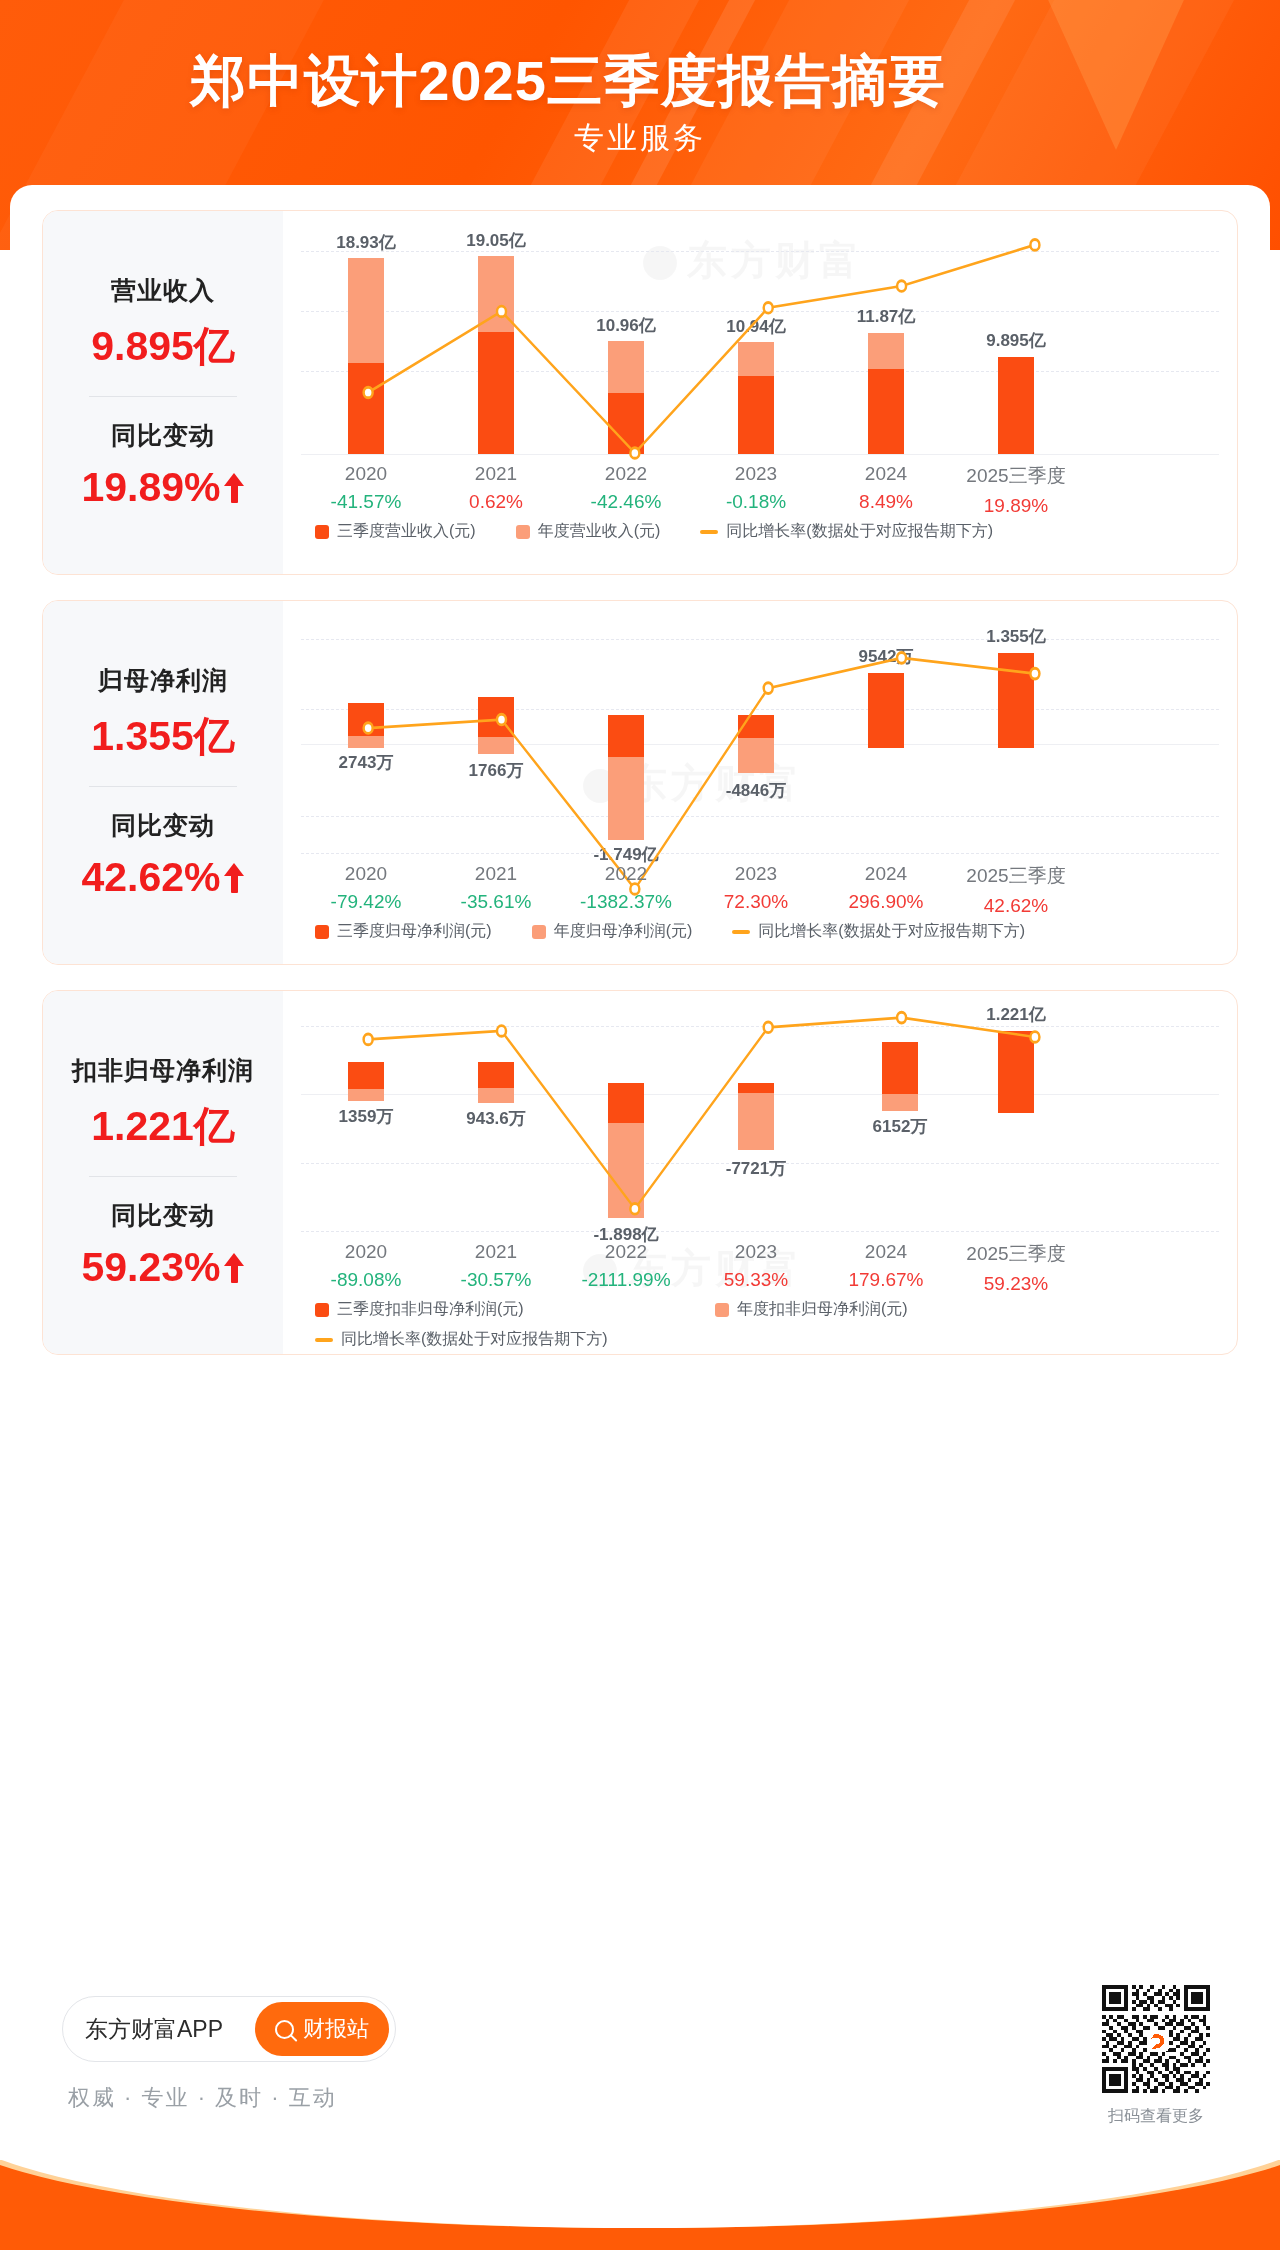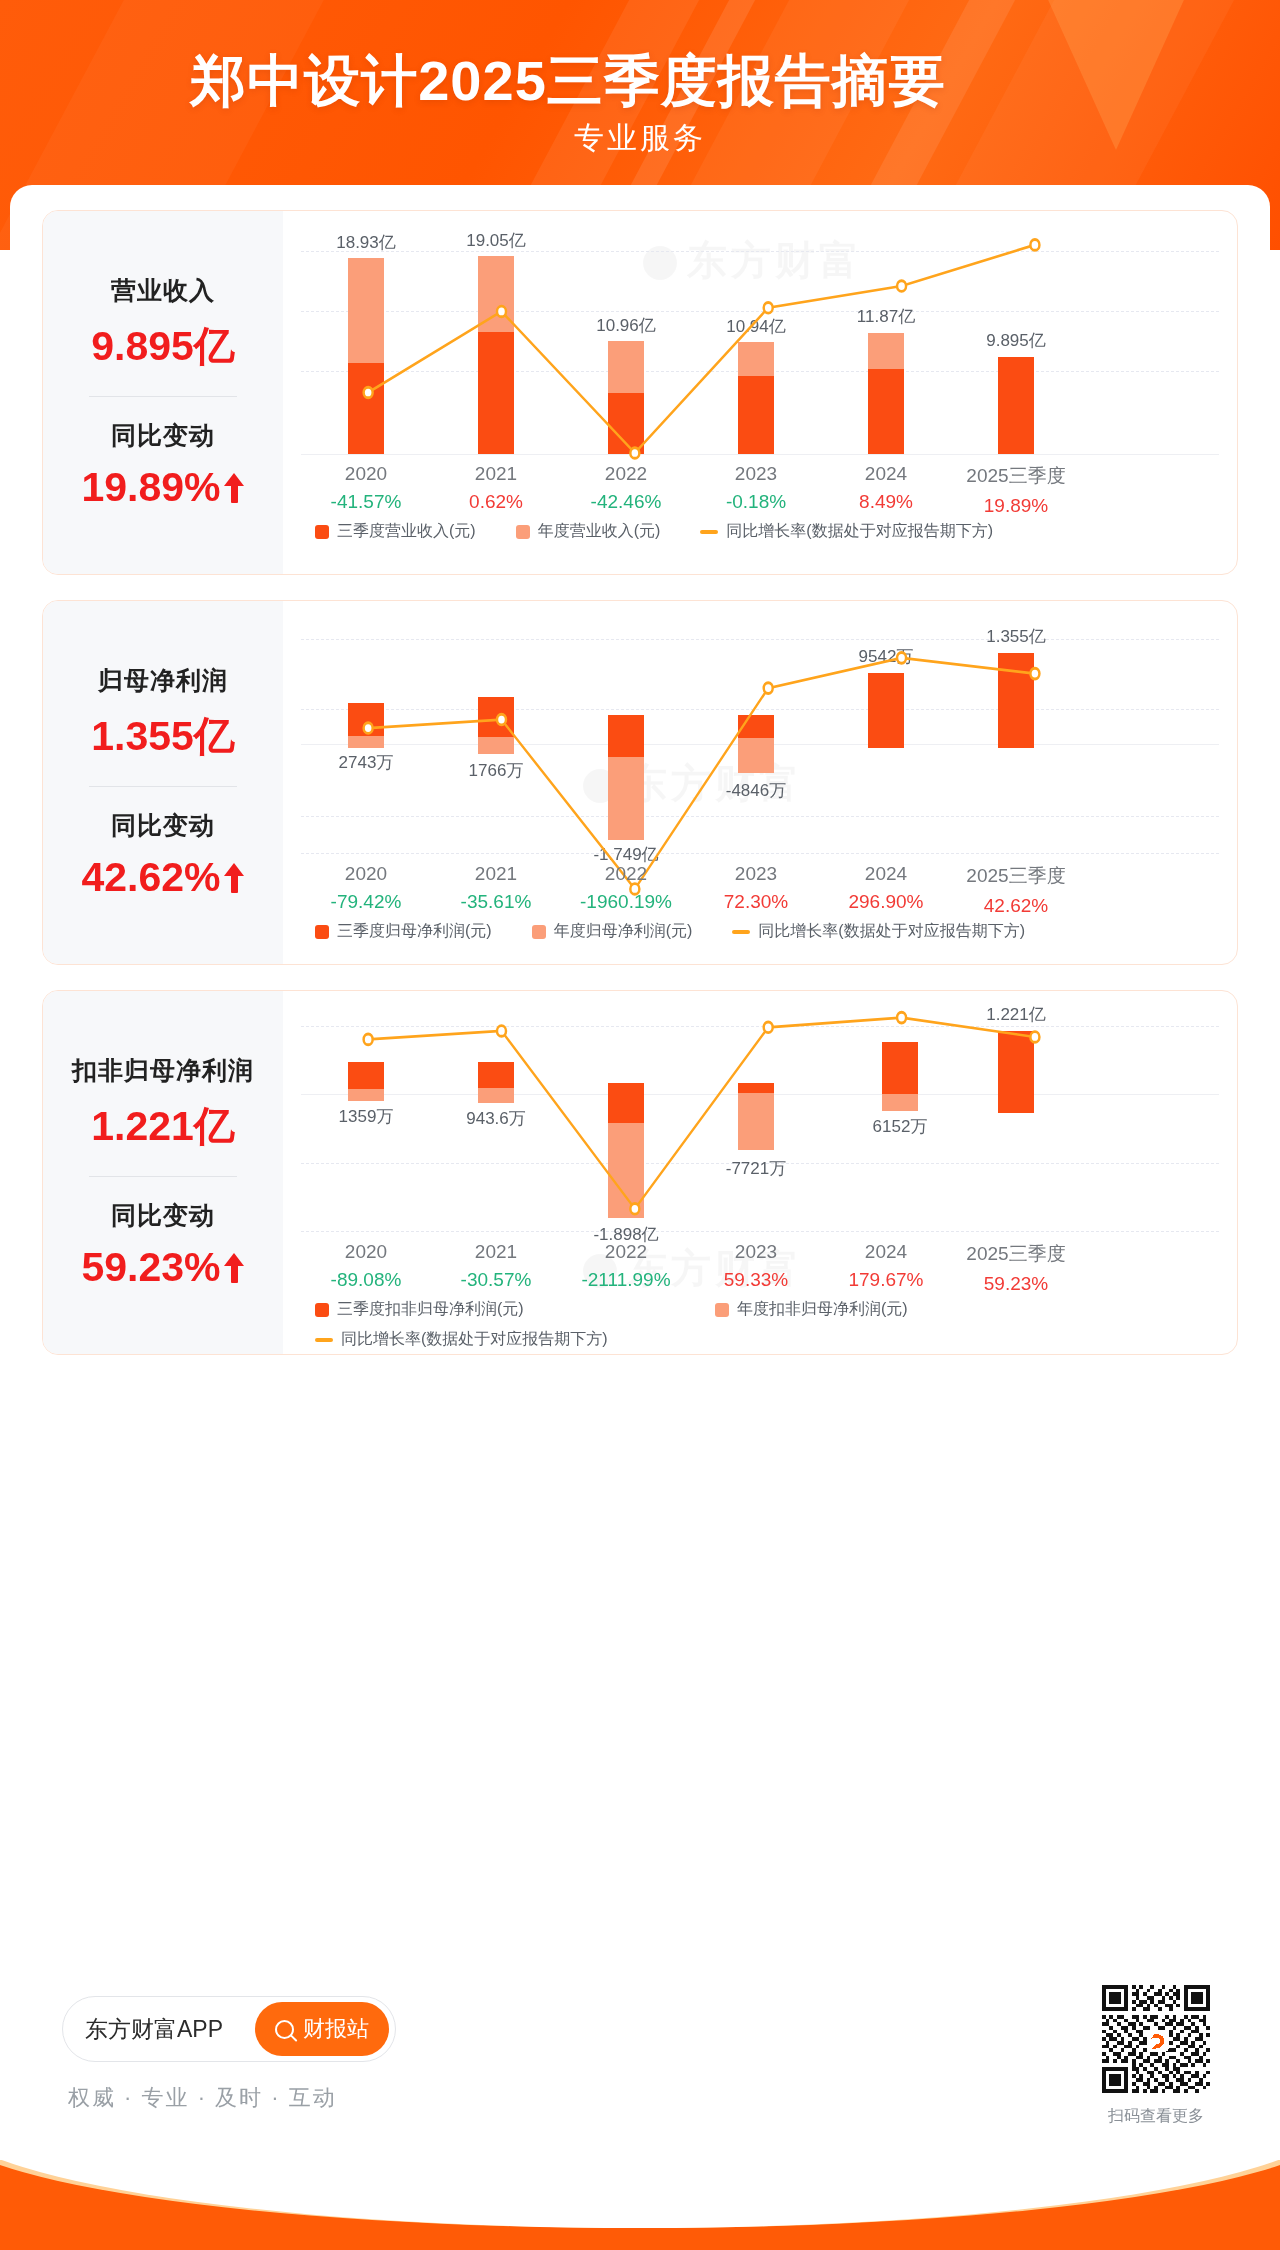--- a/index.html
+++ b/index.html
@@ -77,21 +77,21 @@
     border-left:10px solid transparent; border-right:10px solid transparent; border-bottom:13px solid #f11d1d;
   }
 
   .rightpanel { flex:1; position:relative; }
 
   
   .plot { position:absolute; left:0; top:0; right:0; bottom:0; }
   .gridline { position:absolute; left:18px; right:18px; height:0; border-top:1px dashed #e6e8f0; }
   .gridline.solid { border-top:1px solid #eeeff3; }
 
-  .bar-col { position:absolute; width:130px; top:0; bottom:0; }
+  .bar-col { position:absolute; width:130px; top:0; bottom:0;font-weight:bold; }
   .bar { position:absolute; width:36px; left:47px; }
   .seg-q { background:#fb4c12; position:absolute; width:100%; }
   .seg-y { background:#fb9e79; position:absolute; width:100%; }
   .vlabel {
     position:absolute; width:150px; left:-10px; text-align:center;
     font-size:17px; color:#5a6068; white-space:nowrap;
   }
 
   .lineSvg { position:absolute; left:0; top:0; width:100%; height:100%; pointer-events:none;}
 
@@ -393,21 +393,21 @@
           <div class="xcell">
             <div class="xyear">2020</div>
             <div class="xpct down">-79.42%</div>
           </div>
           <div class="xcell">
             <div class="xyear">2021</div>
             <div class="xpct down">-35.61%</div>
           </div>
           <div class="xcell">
             <div class="xyear">2022</div>
-            <div class="xpct down">-1960.19%</div>
+            <div class="xpct down">-1382.37%</div>
           </div>
           <div class="xcell">
             <div class="xyear">2023</div>
             <div class="xpct up">72.30%</div>
           </div>
           <div class="xcell">
             <div class="xyear">2024</div>
             <div class="xpct up">296.90%</div>
           </div>
           <div class="xcell">

